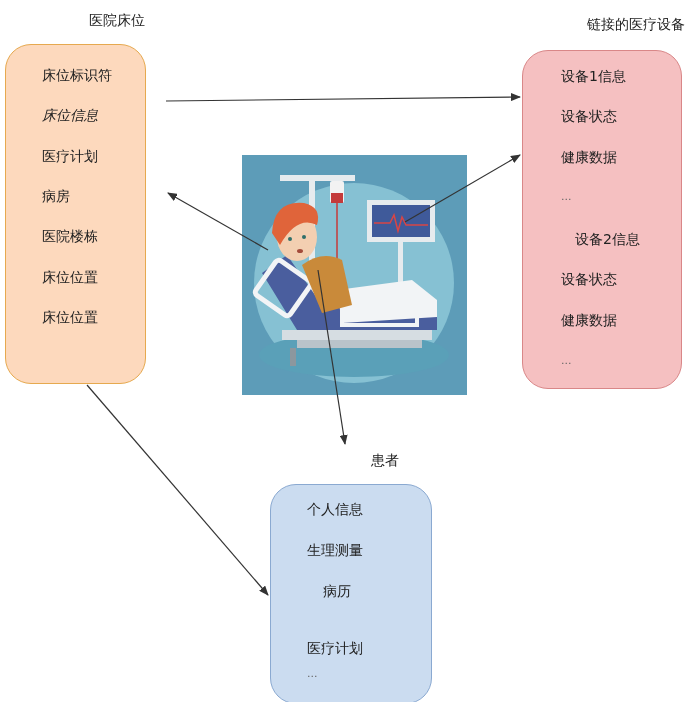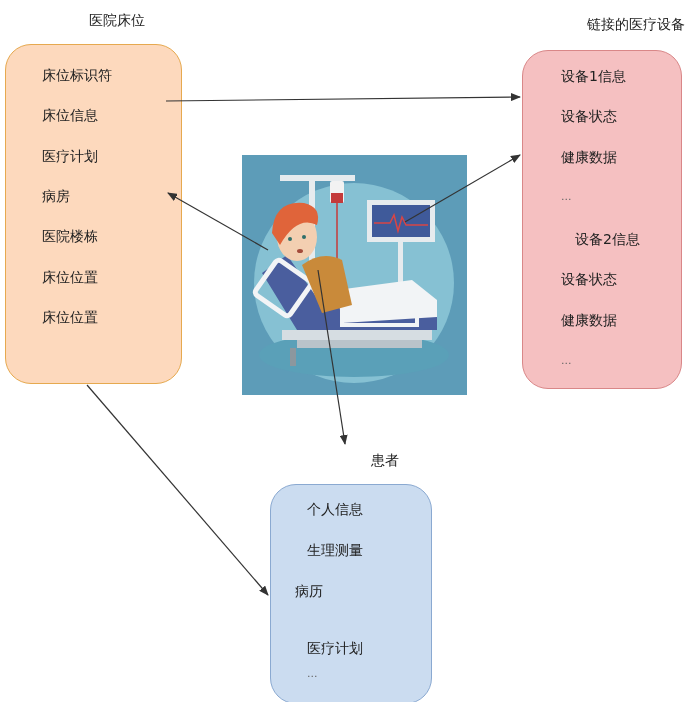--- a/index.html
+++ b/index.html
@@ -1,36 +1,36 @@
 <!DOCTYPE html>
 <html><head>
   <meta charset="utf-8">
   <style>
     html, body { margin: 0; padding: 0; background: #ffffff; }
     body { width: 687px; height: 702px; position: relative; overflow: hidden;
            font-family: "DejaVu Sans", "Liberation Sans", sans-serif; color: #222; }
     .title { position: absolute; font-size: 14px; color: #222; white-space: nowrap; padding-left: 39px; }
     .box { position: absolute; border-radius: 26px; box-sizing: border-box; }
     .box .item { position: absolute; left: 0; font-size: 14px; color: #222; white-space: nowrap; }
-    #bed-box { left: 5px; top: 44px; width: 177px; height: 340px; background: #fdd9bd; border: 1.5px solid #e6a94f; }
+    #bed-box { left: 5px; top: 44px; width: 141px; height: 340px; background: #fdd9bd; border: 1.5px solid #e6a94f; }
     #device-box { left: 522px; top: 50px; width: 160px; height: 339px; background: #f5c0c1; border: 1.5px solid #d98788; }
     #patient-box { left: 270px; top: 484px; width: 162px; height: 220px; background: #cbdcf0; border: 1.5px solid #8aa9d1; }
     #illustration { position: absolute; left: 242px; top: 155px; width: 225px; height: 240px; background: #5d9cb8; overflow: hidden; }
     svg.arrows { position: absolute; left: 0; top: 0; width: 687px; height: 702px; pointer-events: none; }
   </style>
 </head>
 <body>
 
 <div class="title" style="left:50px; top:12px;">医院床位</div>
 <div class="title" style="left:548px; top:16px;">链接的医疗设备</div>
 <div class="title" style="left:332px; top:452px;">患者</div>
 
 <div class="box" id="bed-box">
   <div class="item" style="left:36px; top:22px;">床位标识符</div>
-  <div class="item" style="left:36px; top:62px;">床位信息</div>
+  <div class="item" style="left:36px; top:62px;font-style:italic;">床位信息</div>
   <div class="item" style="left:36px; top:103px;">医疗计划</div>
   <div class="item" style="left:36px; top:143px;">病房</div>
   <div class="item" style="left:36px; top:183px;">医院楼栋</div>
   <div class="item" style="left:36px; top:224px;">床位位置</div>
   <div class="item" style="left:36px; top:264px;">床位位置</div>
 </div>
 
 <div class="box" id="device-box">
   <div class="item" style="left:38px; top:17px;">设备1信息</div>
   <div class="item" style="left:38px; top:57px;">设备状态</div>
@@ -38,21 +38,21 @@
   <div class="item" style="left:38px; top:139px; font-size:11px; color:#666;">...</div>
   <div class="item" style="left:52px; top:180px;">设备2信息</div>
   <div class="item" style="left:38px; top:220px;">设备状态</div>
   <div class="item" style="left:38px; top:261px;">健康数据</div>
   <div class="item" style="left:38px; top:303px; font-size:11px; color:#666;">...</div>
 </div>
 
 <div class="box" id="patient-box">
   <div class="item" style="left:36px; top:16px;">个人信息</div>
   <div class="item" style="left:36px; top:57px;">生理测量</div>
-  <div class="item" style="left:24px; top:98px;">病历</div>
+  <div class="item" style="left:52px; top:98px;">病历</div>
   <div class="item" style="left:36px; top:139px;margin-top:16px;">医疗计划</div>
   <div class="item" style="left:36px; top:182px; font-size:11px; color:#666;">...</div>
 </div>
 
 <div id="illustration">
   <svg width="225" height="240" viewBox="0 0 225 240">
     <circle cx="112" cy="128" r="100" fill="#86c1d3"></circle>
     <ellipse cx="112" cy="200" rx="95" ry="22" fill="#5aa0b8"></ellipse>
 
     <rect x="67" y="22" width="6" height="130" fill="#e6ebee"></rect>

